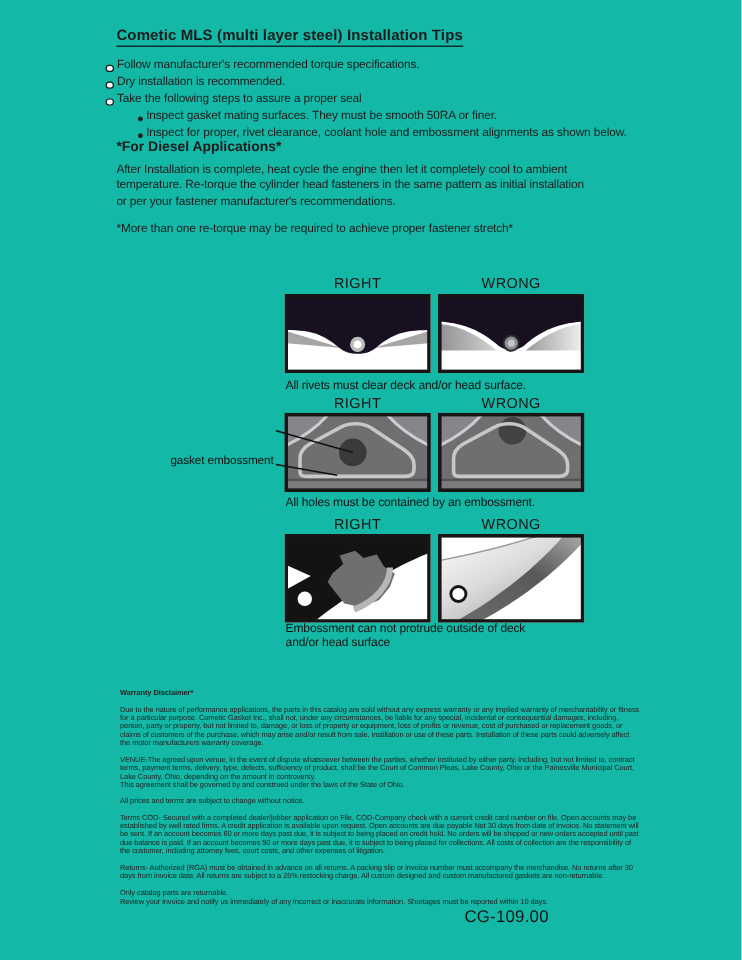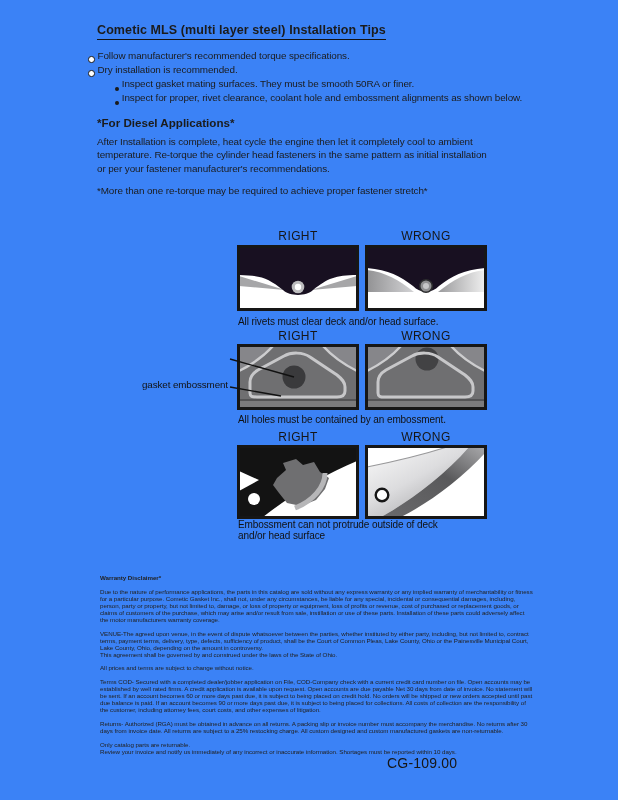--- a/index.html
+++ b/index.html
@@ -1,29 +1,29 @@
 <!DOCTYPE html>
 <html><head>
 <meta charset="utf-8">
 <style>
   html,body { margin:0; padding:0; background:#ffffff; }
   .page {
-    position:relative; width:618px; height:800px; background:#3b82f6;
+    position:relative; width:618px; height:800px; background:#14b8a6;
     font-family:"Liberation Sans", sans-serif; color:#1b1b1b; overflow:hidden;
   }
   .abs { position:absolute; }
 
   
   .doc-title {
     display:inline-block; margin:0 0 9px 9px;
     font-size:12.5px; font-weight:bold; letter-spacing:0.1px;
     border-bottom:1.8px solid #111; padding-bottom:2px;
   }
   .tips { left:88px; top:20px; width:480px; }
-  .bullet-row { display:flex; align-items:flex-end; line-height:13.9px; font-size:9.9px; letter-spacing:-0.1px; white-space:pre-line; }
+  .bullet-row { display:flex; align-items:center; line-height:13.9px; font-size:9.9px; letter-spacing:-0.1px; white-space:pre-line; }
   .bullet-row .ring {
     flex:none; width:4.5px; height:4.5px; border:1px solid #1b1b1b; border-radius:50%;
     margin:4px 3px 0 0; background:#fff;
   }
   .sub-bullets { margin-left:27px; }
   .bullet-row .dot {
     flex:none; width:3.8px; height:3.8px; background:#1b1b1b; border-radius:50%;
     margin:4.6px 3px 0 0;
   }
 
@@ -53,20 +53,24 @@
 
   <div class="abs tips">
     <h1 class="doc-title">Cometic MLS (multi layer steel) Installation Tips</h1>
     <div class="bullet-row">
       <span class="ring"></span>
       <span>Follow manufacturer's recommended torque specifications.</span>
     </div>
     <div class="bullet-row">
       <span class="ring"></span>
       <span>Dry installation is recommended.</span>
+    </div>
+    <div class="bullet-row">
+      <span class="ring"></span>
+      <span>Take the following steps to assure a proper seal</span>
     </div>
     <div class="sub-bullets">
       <div class="bullet-row">
         <span class="dot"></span>
         <span>Inspect gasket mating surfaces.  They must be smooth 50RA or finer.</span>
       </div>
       <div class="bullet-row">
         <span class="dot"></span>
         <span>Inspect for proper, rivet clearance, coolant hole and embossment alignments as shown below.</span>
       </div>

